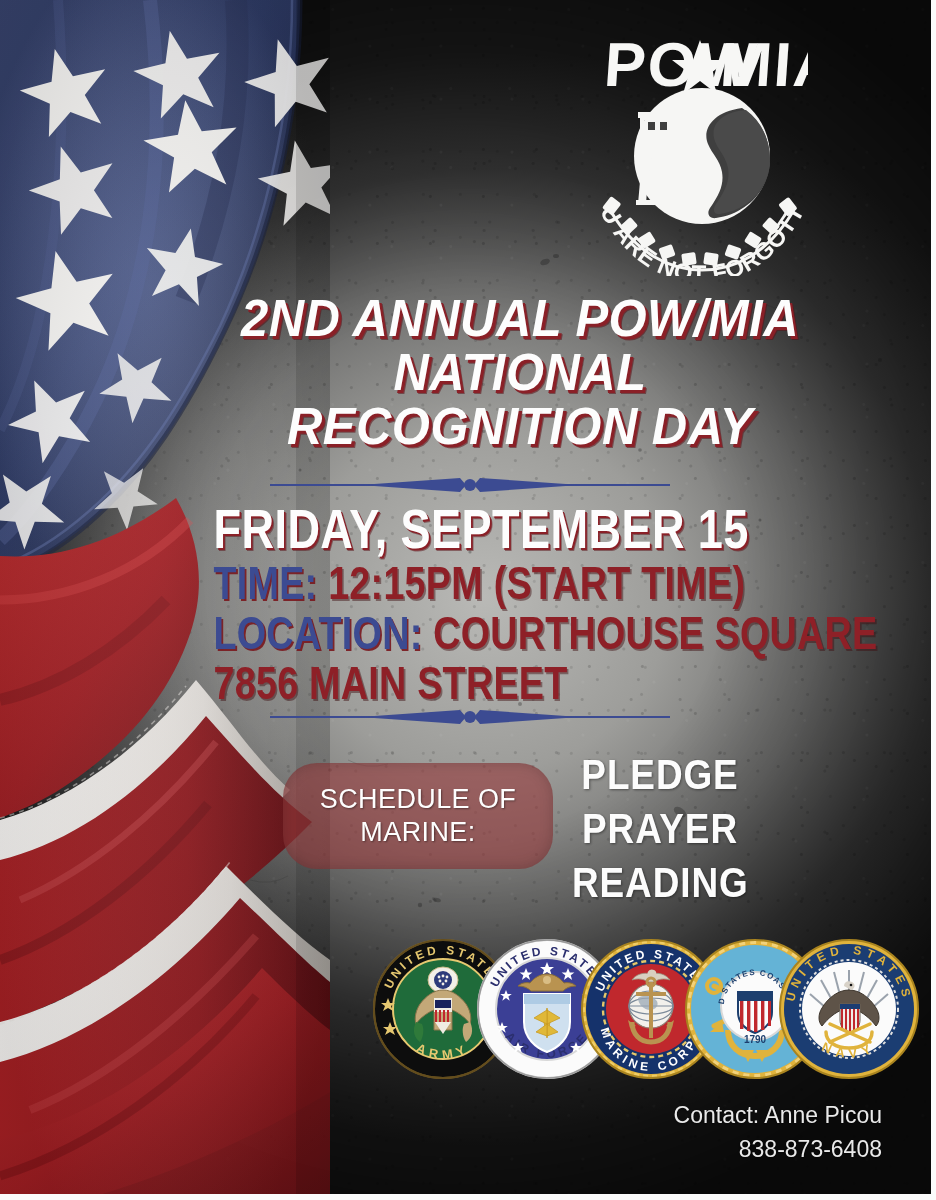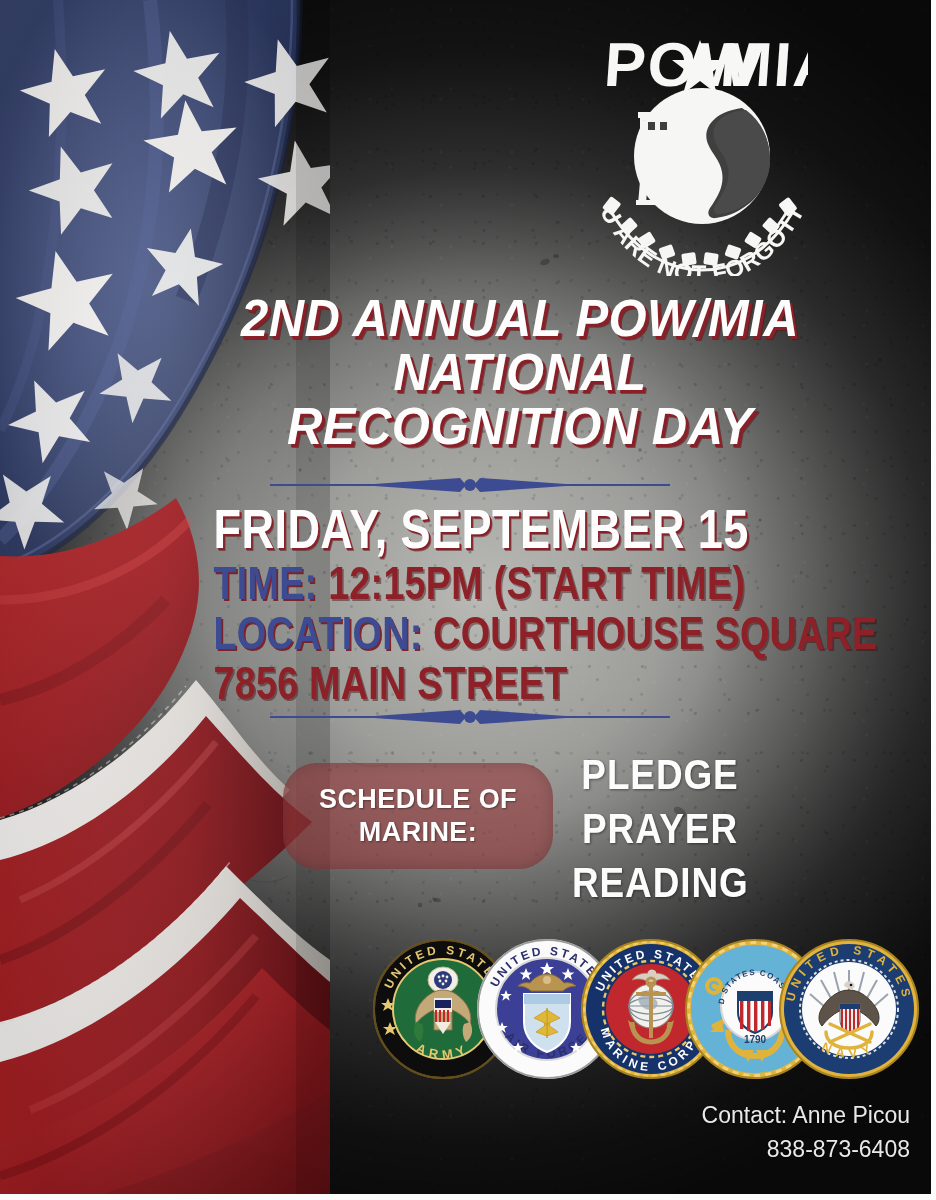--- a/index.html
+++ b/index.html
@@ -94,41 +94,41 @@
   
   .sched-pill{
     position:absolute;left:283px;top:763px;width:270px;height:106px;
     border-radius:34px;
     background:rgba(150,60,62,.62);
     box-shadow:0 0 14px rgba(0,0,0,.18) inset;
     display:flex;align-items:center;justify-content:center;
   }
   .sched-pill span{
     font-family:"Liberation Sans",sans-serif;
-    font-weight:bold;font-size:27px;line-height:33px;letter-spacing:.4px;
+    font-weight:normal;font-size:27px;line-height:33px;letter-spacing:.4px;
     color:#fefefe;text-align:center;
     text-shadow:1px 1px 2px rgba(0,0,0,.4);
   }
   .events{
     position:absolute;left:560px;top:748px;width:200px;text-align:center;
   }
   .events div{
     font-family:"Liberation Sans Narrow","Liberation Sans",sans-serif;
     font-weight:bold;font-size:42px;line-height:54px;letter-spacing:1px;
     color:#fcfcfc;transform:scaleX(.88);
     text-shadow:1px 1px 3px rgba(0,0,0,.45);
   }
 
   
   .seals{position:absolute;left:372px;top:938px;width:516px;height:142px;}
   .seal{position:absolute;top:0;}
 
   
   .contact{
-    position:absolute;left:470px;top:1098px;width:440px;
+    position:absolute;left:442px;top:1098px;width:440px;
     text-align:right;
     font-family:"Liberation Sans",sans-serif;
     font-size:23px;line-height:34px;color:#e9e9e9;
     text-shadow:0 1px 3px rgba(0,0,0,.7);
   }
 </style>
 </head>
 <body>
 
 <div id="poster">

